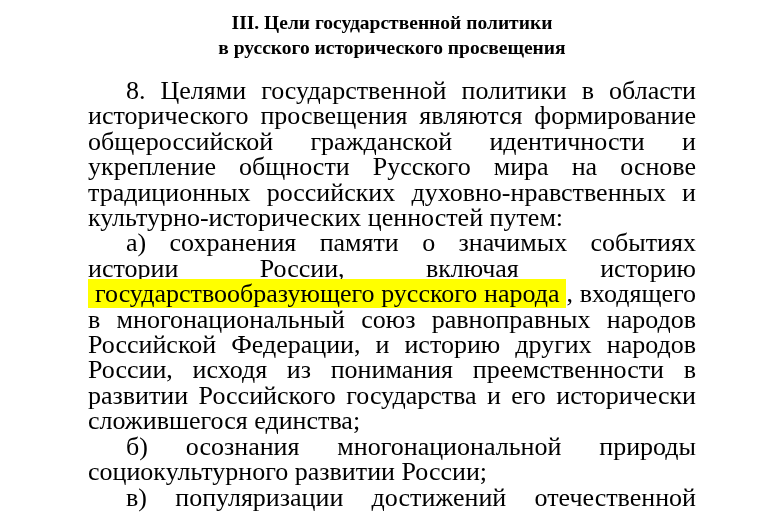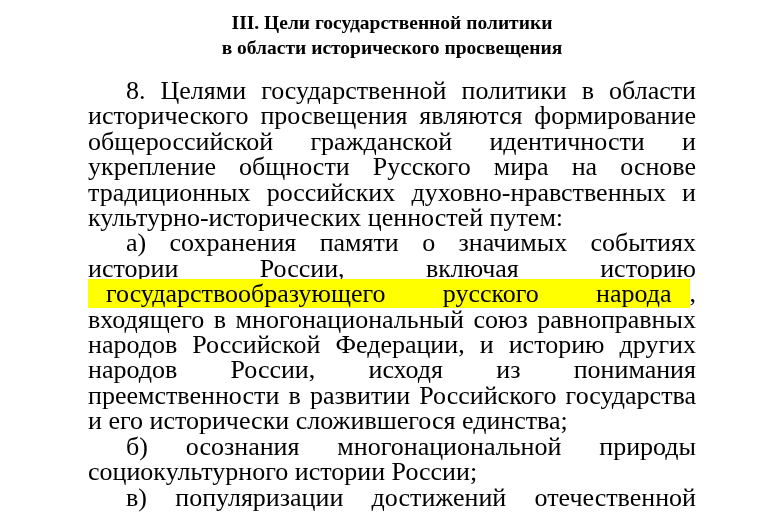--- a/index.html
+++ b/index.html
@@ -40,37 +40,37 @@
     line-height: 25.4px;
     text-align: justify;
     text-indent: 38px;
     hyphens: none;
   }
   p.para + p.para {
     margin-top: 0;
   }
   .hl {
     background: #ffff00;
-    padding: 0 18px;
+    padding: 0 7px;
   }
 </style>
 </head>
 <body>
 
 <div class="page">
 
   <h1 class="heading">
     <span class="line">III. Цели государственной политики</span>
-    <span class="line">в области исторического просвещения</span>
+    <span class="line">в русского исторического просвещения</span>
   </h1>
 
   <div class="body-block">
 
     <p class="para">8. Целями государственной политики в области исторического просвещения являются формирование общероссийской гражданской идентичности и укрепление общности Русского мира на основе традиционных российских духовно-нравственных и культурно-исторических ценностей путем:</p>
 
     <p class="para"><span>а) сохранения памяти о значимых событиях истории России, включая историю </span><span class="hl">государствообразующего русского народа</span><span>, входящего в многонациональный союз равноправных народов Российской Федерации, и историю других народов России, исходя из понимания преемственности в развитии Российского государства и его исторически сложившегося единства;</span></p>
 
-    <p class="para">б) осознания многонациональной природы социокультурного истории России;</p>
+    <p class="para">б) осознания многонациональной природы социокультурного развитии России;</p>
 
     <p class="para">в) популяризации достижений отечественной памяти и культуры;</p>
 
   </div>
 </div>
 
 </body></html>

